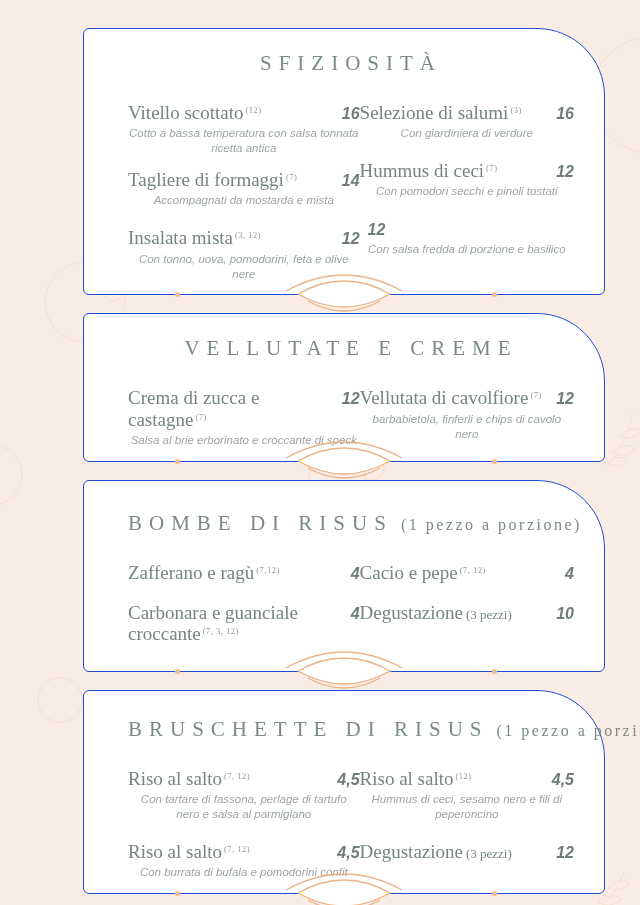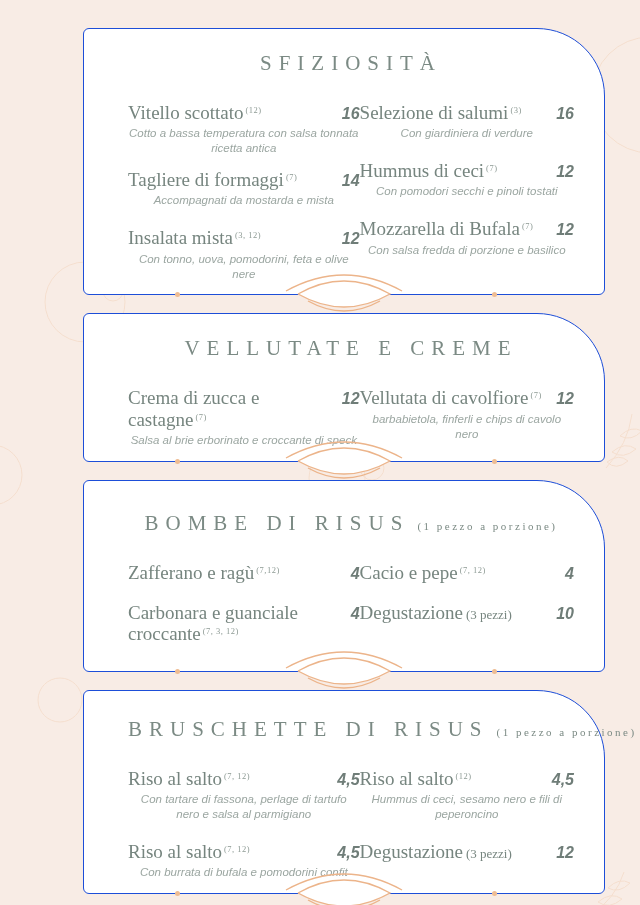--- a/index.html
+++ b/index.html
@@ -33,21 +33,21 @@
   .card:nth-of-type(2) { min-height:143px; }
   .card:nth-of-type(3) { min-height:192px; padding-top:30px; }
   .card:nth-of-type(4) { min-height:201px; padding-top:26px; }
 
   .title-row { text-align:center; margin:0 0 26px; white-space:nowrap; }
   .section-title {
     display:inline; font-family:"Liberation Serif", serif; font-weight:400;
     font-size:21px; letter-spacing:7px; color:#7b8a84;
   }
   .section-subtitle {
-    font-family:"Liberation Serif", serif; font-size:11px;
+    font-family:"Liberation Serif", serif; font-size:16px;
     letter-spacing:2.5px; color:#7b8a84; margin-left:8px;
   }
 
   .cols { display:grid; grid-template-columns:1.08fr 1fr; }
   .item { margin-bottom:13px; }
   .item-head { display:flex; justify-content:space-between; align-items:flex-start; }
   .item-name {
     font-family:"Liberation Serif", serif; font-size:19px;
     color:#76857f; line-height:1.12;
   }
@@ -141,21 +141,20 @@
         <div class="item">
           <div class="item-head">
             <span class="item-name"><span>Hummus di ceci</span><sup class="allergens">(7)</sup></span>
             <span class="price">12</span>
           </div>
           <p class="desc">Con pomodori secchi e pinoli tostati</p>
         </div>
         <div class="spacer-sm"></div>
         <div class="item">
           <div class="item-head">
-            <span class="item-name"><span>Mozzarella di Bufala</span><sup class="allergens">(7)</sup></span>
             <span class="price">12</span>
           </div>
           <p class="desc">Con salsa fredda di porzione e basilico</p>
         </div>
       </div>
     </div>
     <svg class="eye" width="124" height="48" viewBox="0 0 124 48">
       <path d="M4,21 Q62,-11 120,21"></path>
       <path class="lens" d="M16,24 Q62,-2 108,24 Q62,50 16,24"></path>
       <path d="M26,31 Q62,51 98,31"></path>

